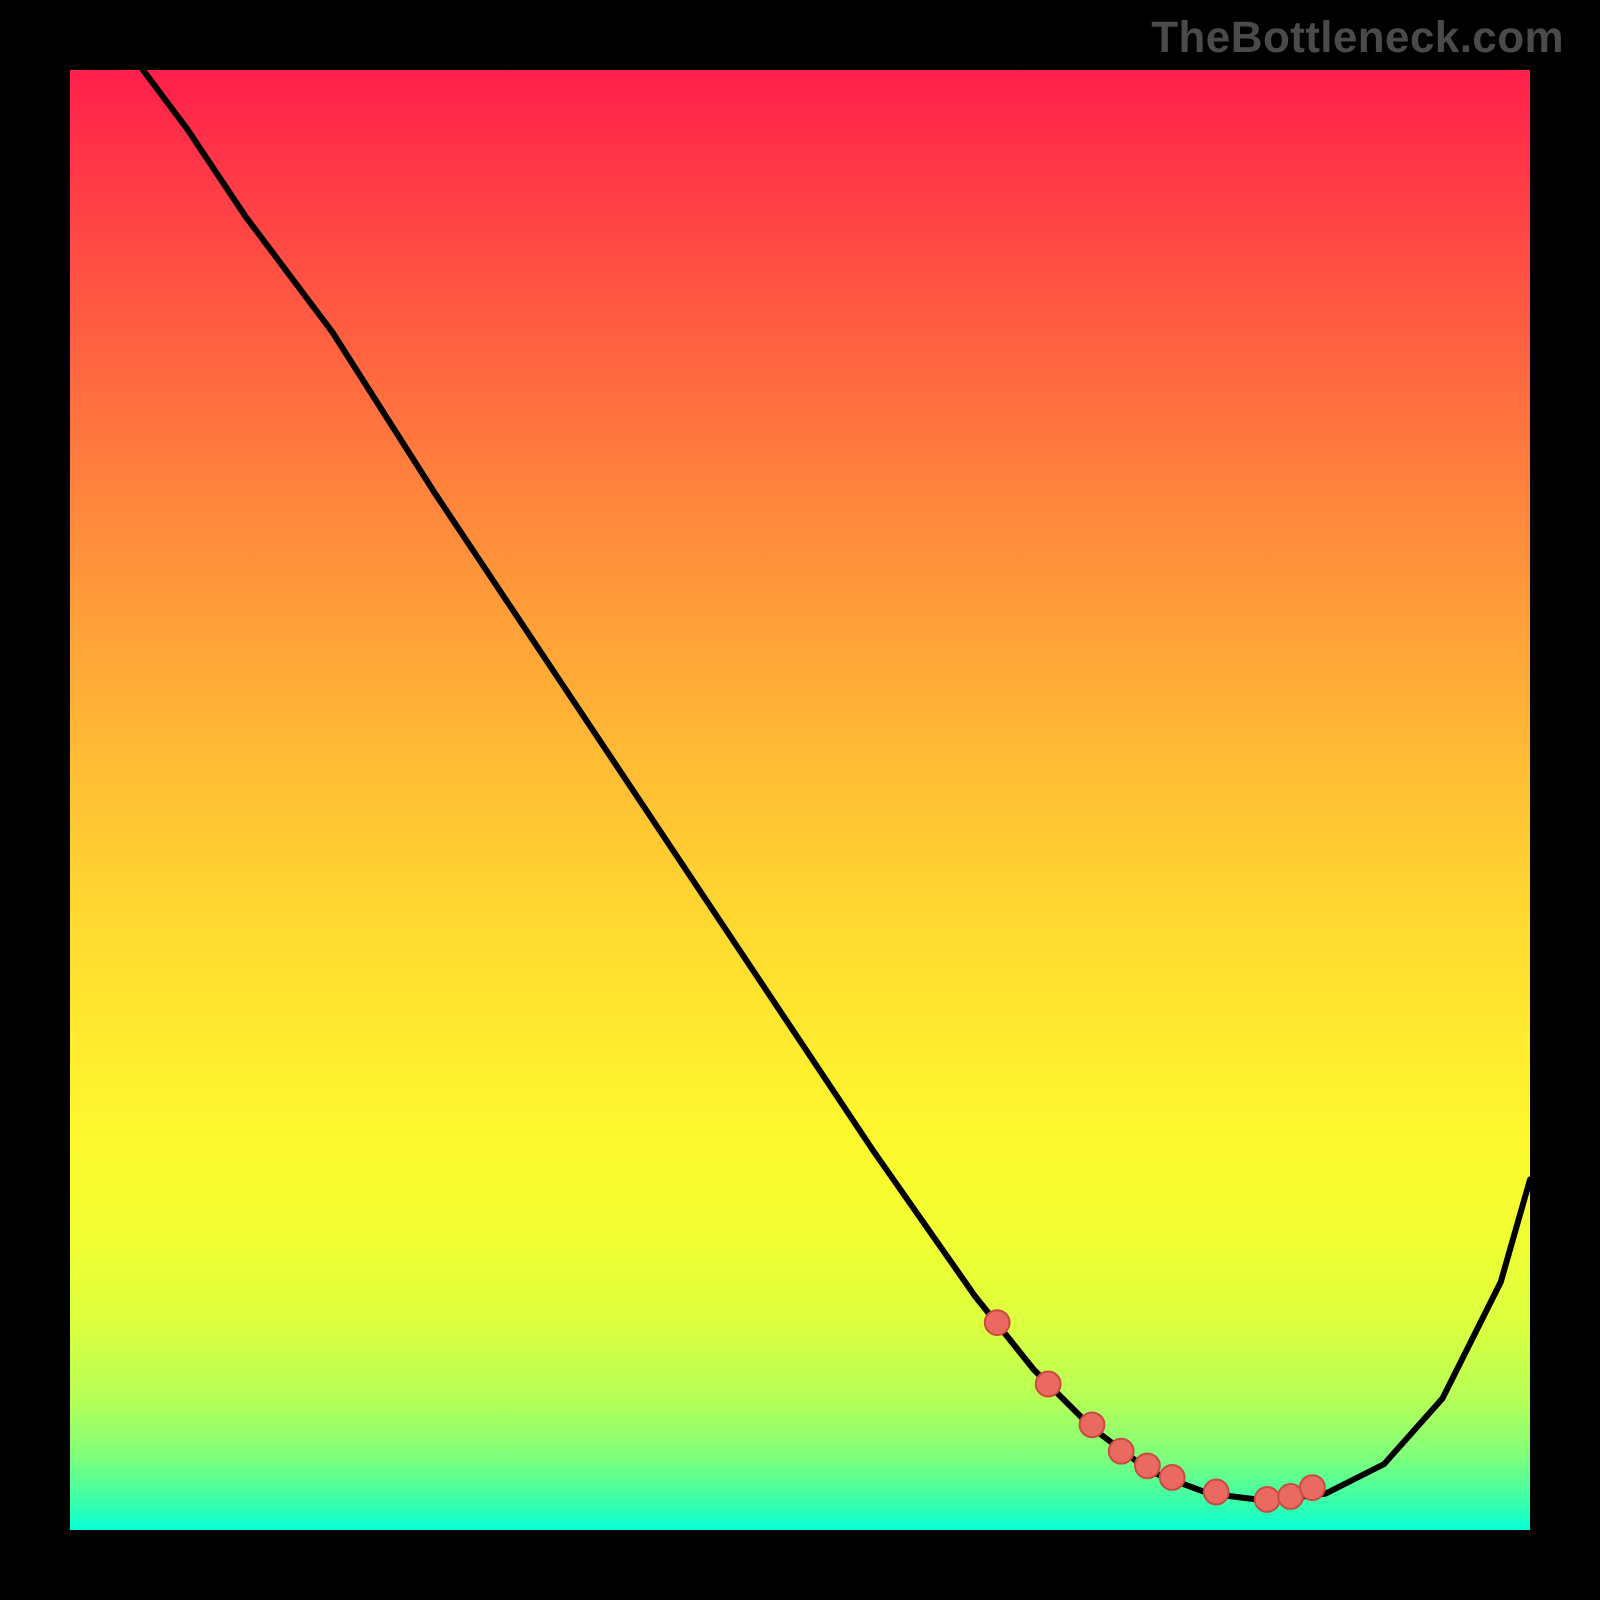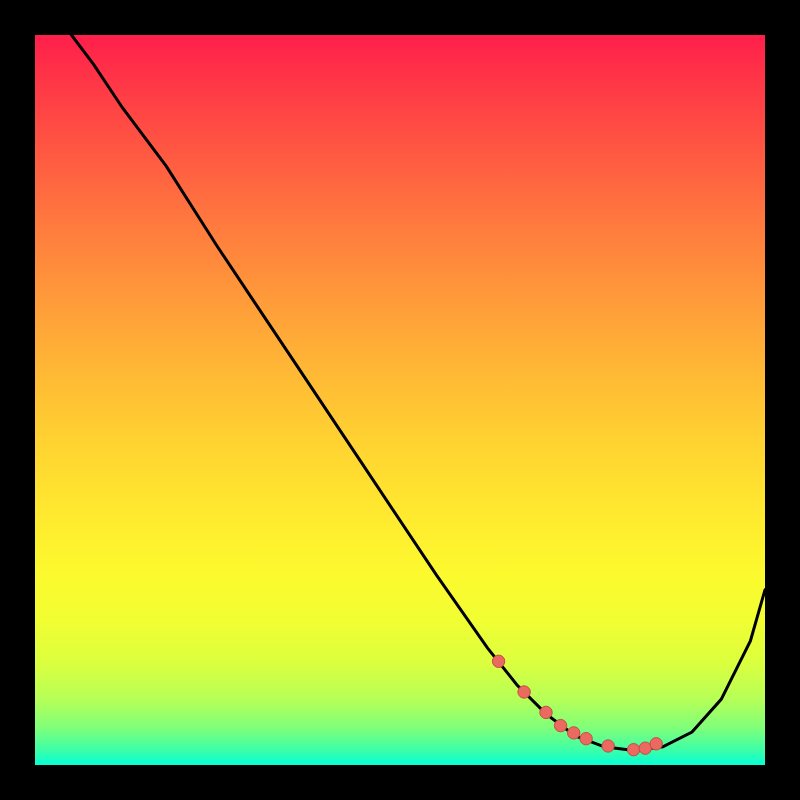--- a/index.html
+++ b/index.html
@@ -65,20 +65,21 @@
     font-weight: 600;
     letter-spacing: 0.2px;
     z-index: 3;
   }
 </style>
 </head>
 <body>
 
 <div class="stage">
 
+  <div class="watermark">TheBottleneck.com</div>
 
   <div class="plot-area">
     <div class="grad-bg"></div>
 
     <svg class="overlay" viewBox="0 0 730 730" preserveAspectRatio="none">
       <path id="curve-path" fill="none" stroke="#000000" stroke-width="3" stroke-linecap="round" d="M36.5 0.0 L58.4 29.2 L87.6 73.0 L131.4 131.4 L182.5 211.7 L255.5 321.2 L328.5 430.7 L401.5 540.2 L452.6 613.2 L481.8 649.7 L511.0 678.9 L540.2 700.8 L569.4 711.8 L598.6 715.4 L627.8 711.8 L657.0 697.1 L686.2 664.3 L715.4 605.9 L730.0 554.8"></path>
       <g id="markers">
           <circle cx="463.6" cy="626.3" r="6.2" fill="#EA6A61" stroke="#C94B42" stroke-width="1"></circle>
           <circle cx="489.1" cy="657.0" r="6.2" fill="#EA6A61" stroke="#C94B42" stroke-width="1"></circle>
           <circle cx="511.0" cy="677.4" r="6.2" fill="#EA6A61" stroke="#C94B42" stroke-width="1"></circle>

